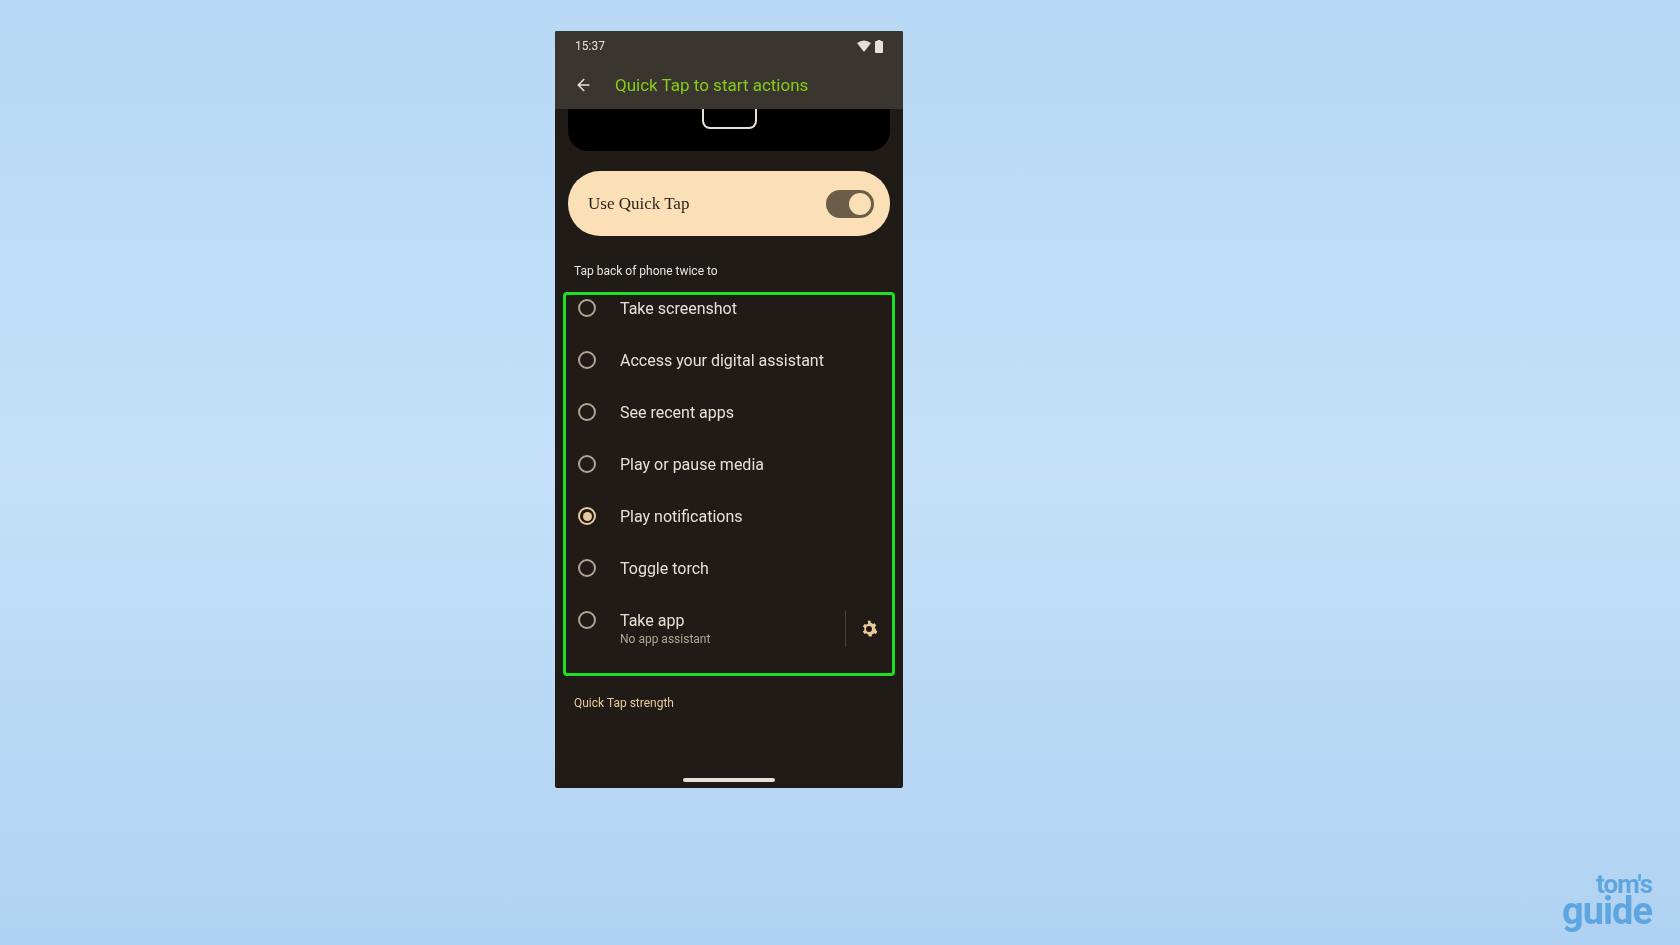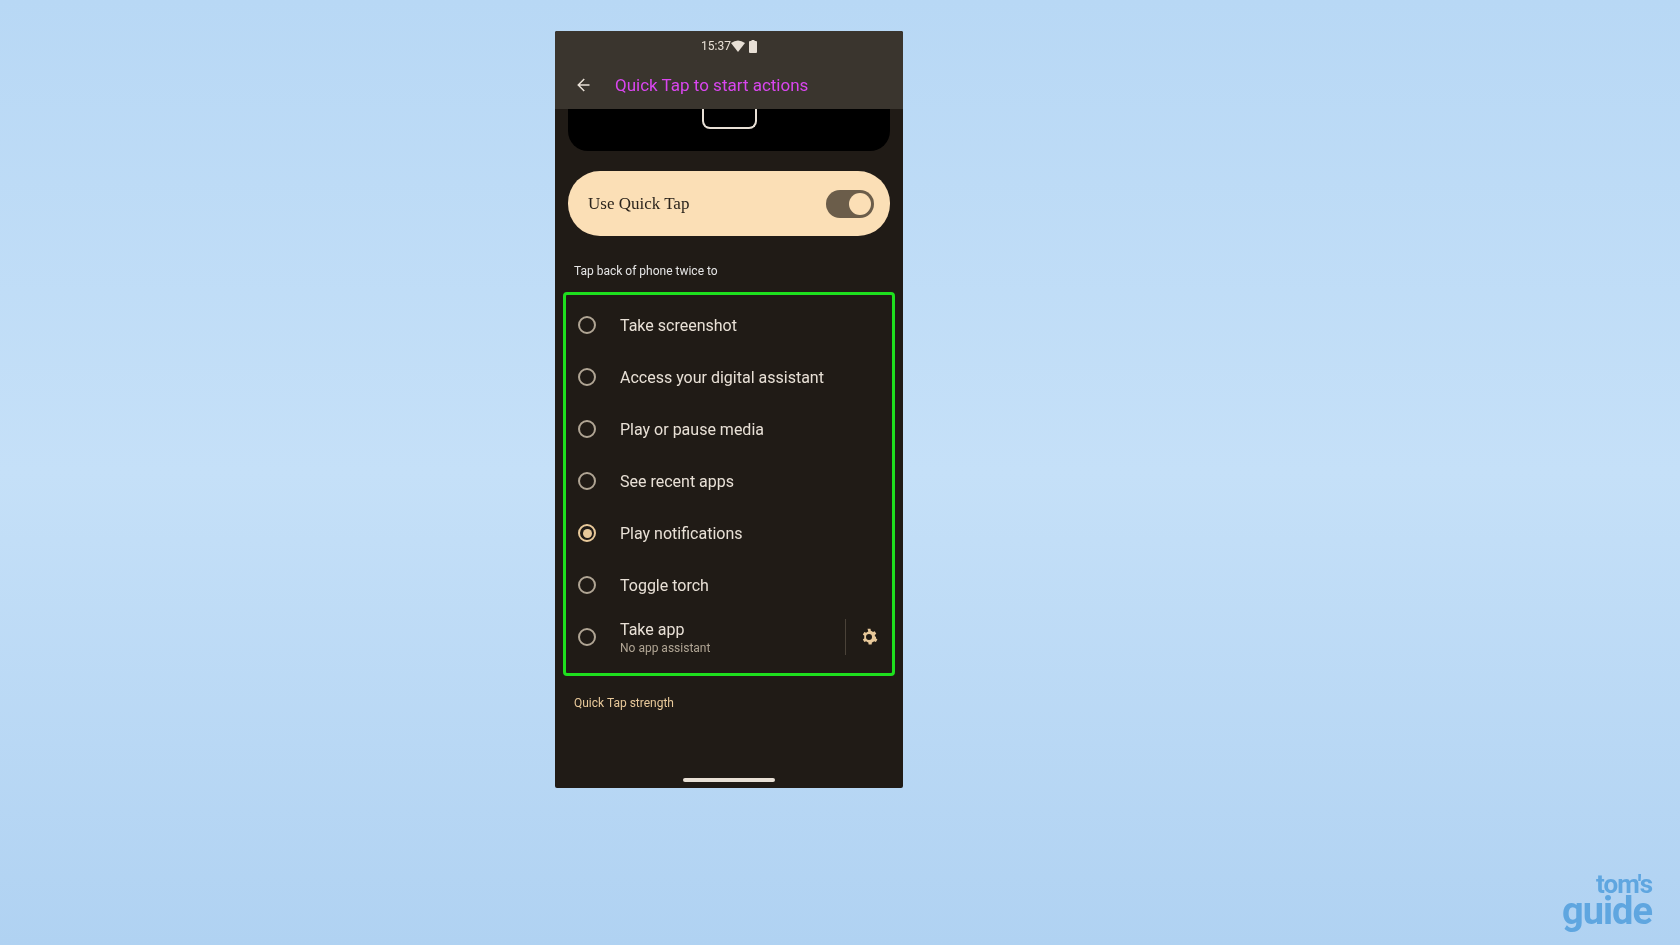--- a/index.html
+++ b/index.html
@@ -17,21 +17,21 @@
   top: 31px;
   width: 348px;
   height: 757px;
   background: #201b16;
   border-radius: 2px;
   overflow: hidden;
 }
 .status-bar {
   height: 30px;
   display: flex;
-  justify-content: center;
+  justify-content: space-between;
   align-items: center;
   padding: 0 20px;
   font-size: 12px;
   color: #e8e0d6;
   background: #3a352e;
 }
 .status-icons { display: flex; gap: 4px; align-items: center; }
 .app-bar {
   height: 48px;
   display: flex;
@@ -42,21 +42,21 @@
 }
 .back-arrow {
   width: 18px;
   height: 18px;
   display: flex;
   align-items: center;
   justify-content: center;
   cursor: pointer;
 }
 .app-title {
-  color: #d946ef;
+  color: #84cc16;
   font-size: 17px;
   font-weight: 400;
   text-align: center;
 }
 .content {
   padding: 0 13px;
 }
 .illustration {
   margin-top: 0;
   height: 42px;
@@ -131,21 +131,21 @@
 }
 .options-box {
   border: 3px solid #1ee01e;
   border-radius: 4px;
   padding: 4px 8px 10px 8px;
   margin-left: -5px;
   margin-right: -5px;
 }
 .option-row {
   display: flex;
-  align-items: center;
+  align-items: flex-start;
   gap: 24px;
   height: 52px;
   padding-left: 4px;
   cursor: pointer;
 }
 .radio {
   width: 18px;
   height: 18px;
   border: 2px solid #b0a594;
   border-radius: 50%;
@@ -264,25 +264,25 @@
       <div class="option-row">
         <div class="radio"></div>
         <div class="option-label">Take screenshot</div>
       </div>
       <div class="option-row">
         <div class="radio"></div>
         <div class="option-label">Access your digital assistant</div>
       </div>
       <div class="option-row">
         <div class="radio"></div>
+        <div class="option-label">See recent apps</div>
+      </div>
+      <div class="option-row">
+        <div class="radio"></div>
         <div class="option-label">Play or pause media</div>
-      </div>
-      <div class="option-row">
-        <div class="radio"></div>
-        <div class="option-label">See recent apps</div>
       </div>
       <div class="option-row">
         <div class="radio selected"></div>
         <div class="option-label">Play notifications</div>
       </div>
       <div class="option-row">
         <div class="radio"></div>
         <div class="option-label">Toggle torch</div>
       </div>
       <div class="option-row">

